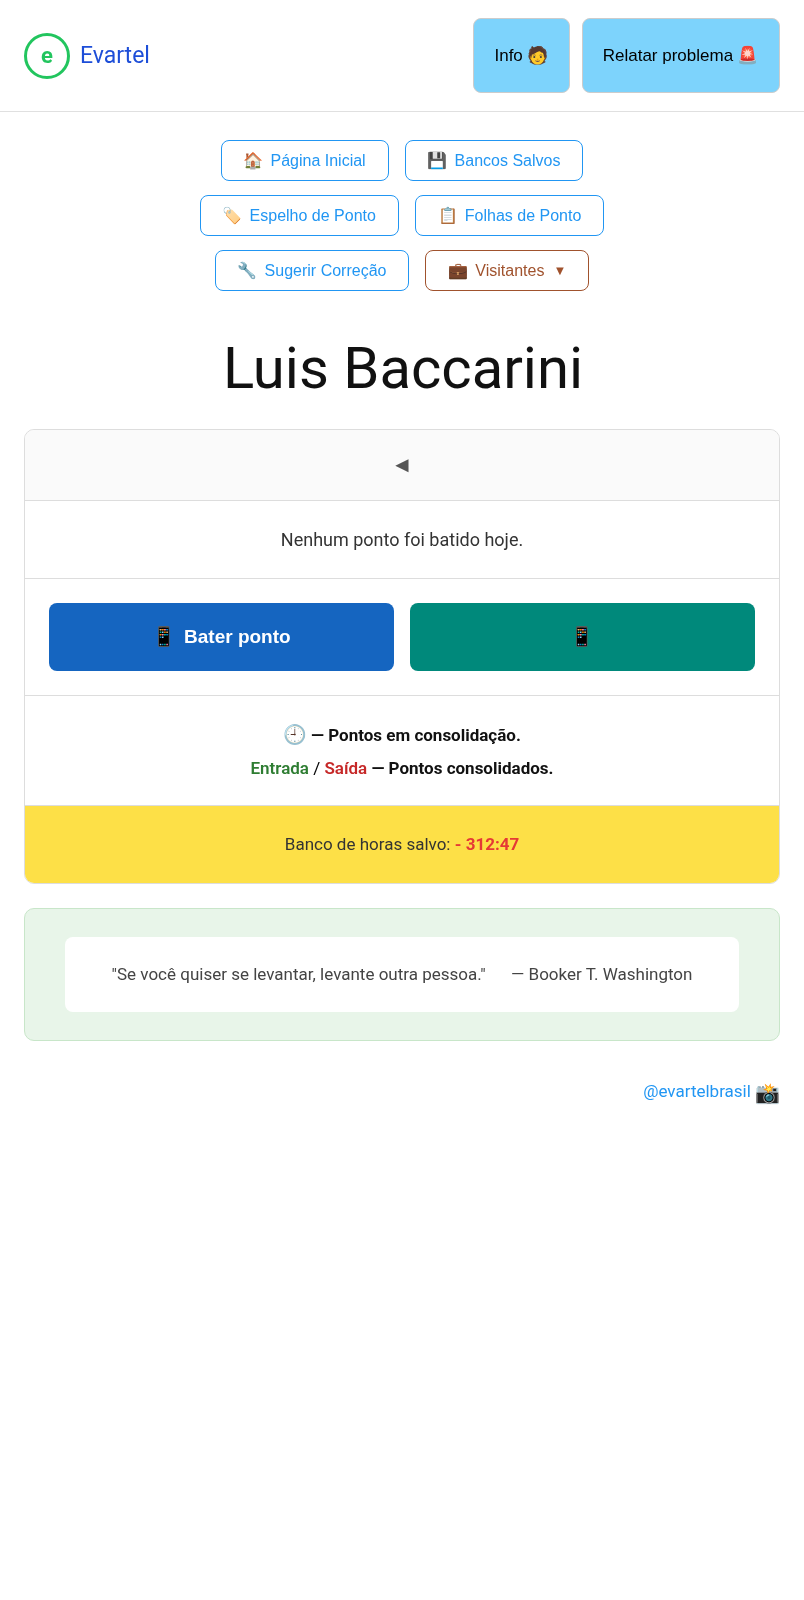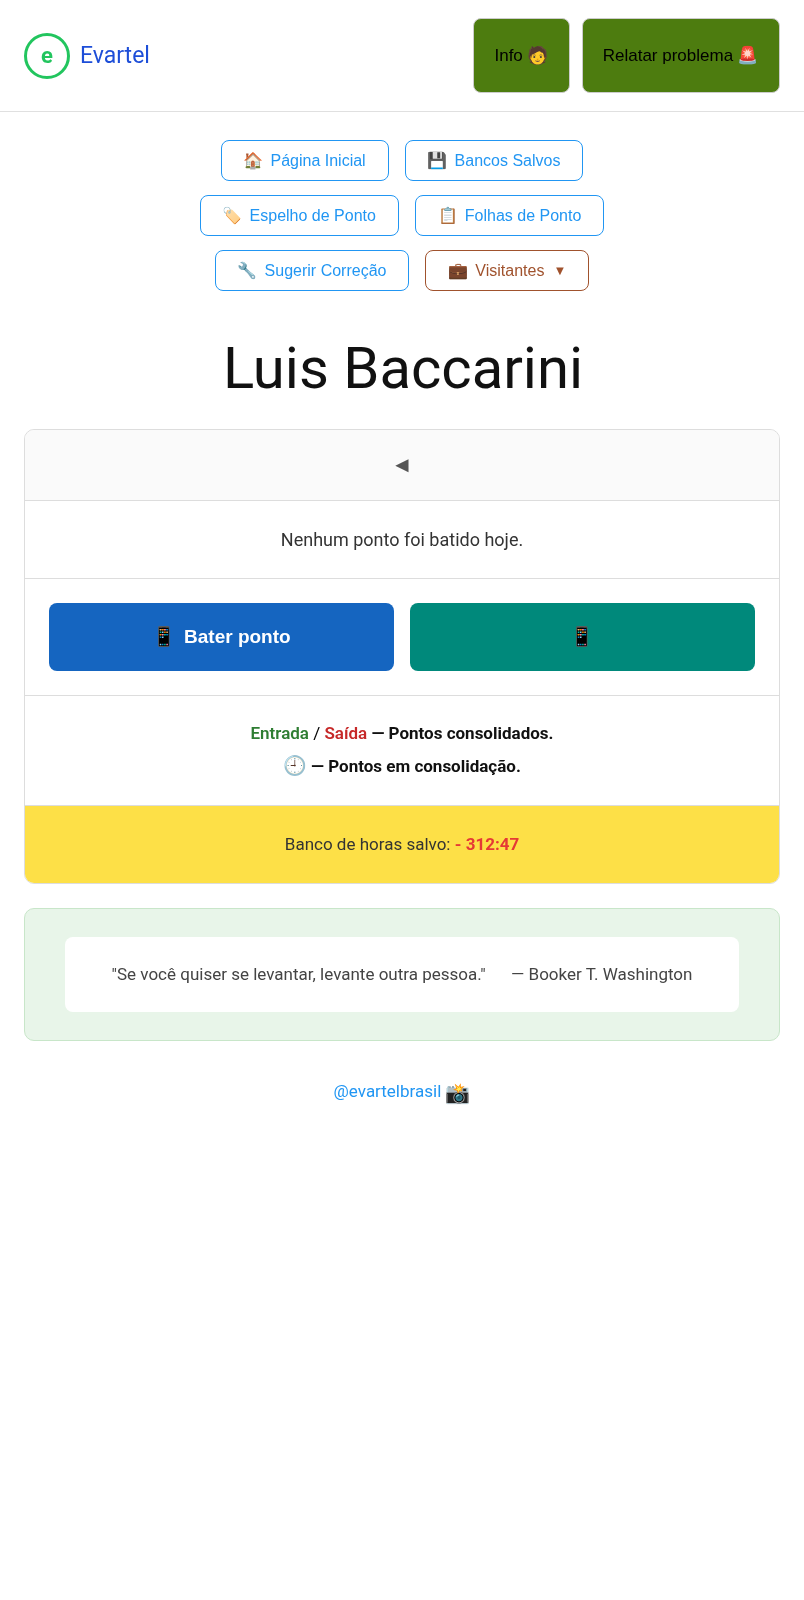--- a/index.html
+++ b/index.html
@@ -40,21 +40,21 @@
       font-size: 23px;
       font-weight: 400;
       color: #1d4ed8;
     }
     .header-buttons {
       display: flex;
       gap: 12px;
     }
     .header-btn {
       border: 1.5px solid #ccc;
-      background: #4d7c0f;
+      background: #7dd3fc;
       border-radius: 8px;
       padding: 26px 20px;
       font-size: 17px;
       cursor: pointer;
       display: flex;
       align-items: center;
       gap: 6px;
     }
 
     
@@ -209,21 +209,21 @@
       border-radius: 8px;
       padding: 24px 32px;
       text-align: center;
       font-size: 17px;
       color: #444;
       line-height: 1.6;
     }
 
     
     .footer {
-      text-align: center;
+      text-align: right;
       padding: 16px 24px 32px 24px;
       font-size: 17px;
     }
     .footer a {
       color: #2196f3;
       text-decoration: none;
     }
     .footer-instagram {
       font-size: 20px;
       vertical-align: middle;
@@ -296,28 +296,28 @@
       <span>📱</span>
       <span>Bater ponto</span>
     </button>
     <button class="punch-btn punch-btn-teal">
       <span>📱</span>
     </button>
   </div>
 
   <div class="legend-row">
     <div>
+      <span class="clock-icon">🕘</span>
+      <span class="legend-consolidacao"> — Pontos em consolidação.</span>
+    </div>
+    <div>
       <span class="legend-entrada">Entrada</span>
       <span> / </span>
       <span class="legend-saida">Saída</span>
       <span class="legend-consolidados"> — Pontos consolidados.</span>
-    </div>
-    <div>
-      <span class="clock-icon">🕘</span>
-      <span class="legend-consolidacao"> — Pontos em consolidação.</span>
     </div>
   </div>
 
   <div class="bank-row">
     <div>
       <span>Banco de horas salvo: </span>
       <span class="bank-negative">- 312:47</span>
     </div>
   </div>
 

